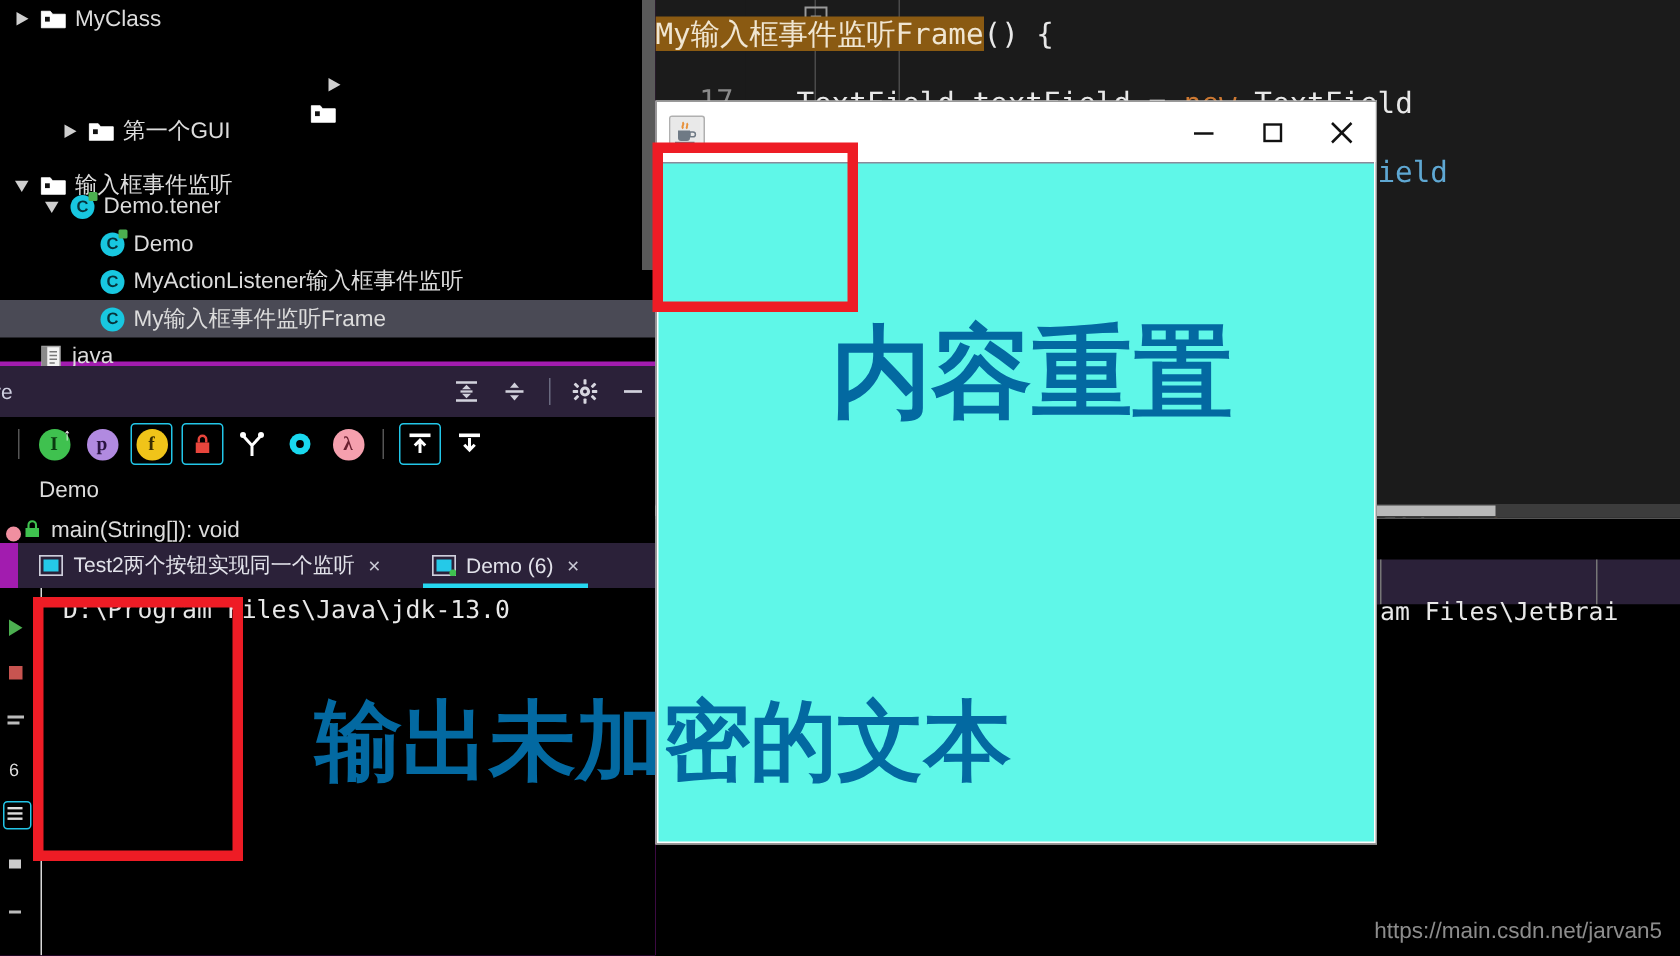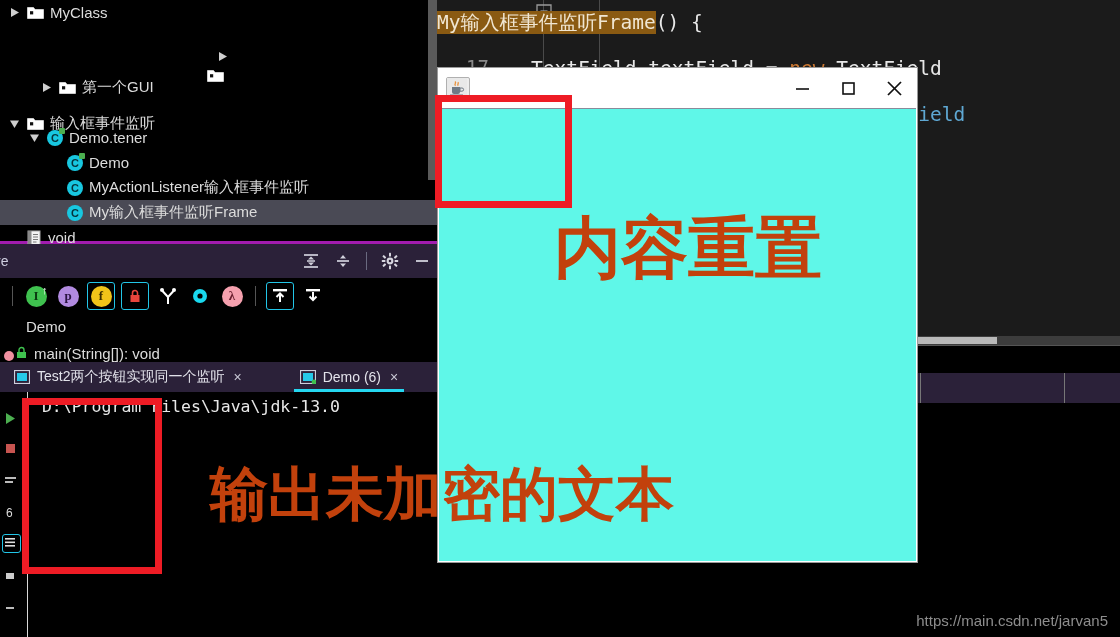--- a/index.html
+++ b/index.html
@@ -45,21 +45,21 @@
             border-radius:3px;position:relative;}
   .tool-btn.boxed{border:1.5px solid #22c6e8;}
   .cbadge{width:21px;height:21px;border-radius:50%;display:flex;align-items:center;justify-content:center;
           font-size:13px;font-weight:bold;font-family:"Liberation Serif",serif;}
 
   
   .struct-tree{position:absolute;left:0;top:314px;width:437px;height:48px;background:#000;}
   .st-row{position:absolute;left:0;height:24px;display:flex;align-items:center;color:#dcdcdc;font-size:15px;}
 
   
-  .run-tabs{position:absolute;left:0;top:362px;width:437px;height:30px;background:#2b2139;display:flex;align-items:center;gap:24px;}
+  .run-tabs{position:absolute;left:12px;top:362px;width:437px;height:30px;background:#2b2139;display:flex;align-items:center;}
   .rtab{height:30px;display:flex;align-items:center;padding:0 6px;position:relative;color:#e2e2ea;font-size:14px;white-space:nowrap;}
   .rtab .tico{width:16px;height:14px;margin-right:7px;position:relative;}
   .rtab .xclose{margin-left:9px;color:#c8c8d4;font-size:14px;}
   .rtab.active:after{content:"";position:absolute;left:0;right:0;bottom:0;height:3px;background:#25d7f0;}
 
   
   .console{position:absolute;left:0;top:392px;width:437px;height:245px;background:#000;}
   .con-gutter{position:absolute;left:0;top:0;width:27px;height:245px;background:#000;}
   .con-divider{position:absolute;left:27px;top:0;width:1px;height:245px;background:#d8d8d8;}
   .con-text{position:absolute;left:32px;top:0;width:405px;color:#e8e8e8;
@@ -108,21 +108,21 @@
   .jtitle{position:absolute;left:0;top:0;width:100%;height:40px;background:#fff;}
   .jicon{position:absolute;left:8px;top:9px;width:22px;height:22px;border:1px solid #b0b0b0;
          background:#eee;border-radius:2px;}
   .jbtns{position:absolute;right:0;top:0;height:40px;display:flex;align-items:center;}
   .jbtn{width:46px;height:40px;display:flex;align-items:center;justify-content:center;color:#111;}
   .jclient{position:absolute;left:1px;top:40px;right:1px;bottom:1px;background:#5ff7e8;
            border-top:1px solid #8a8a9a;}
 
   
   .red-box{position:absolute;border:7px solid #ee1c25;box-sizing:border-box;}
-  .red-text{position:absolute;color:#c2410c;font-weight:bold;white-space:nowrap;
+  .red-text{position:absolute;color:#0369a1;font-weight:bold;white-space:nowrap;
             font-family:"DejaVu Sans","Liberation Sans",sans-serif;}
 
   .watermark{position:absolute;right:12px;bottom:8px;color:#8d8d8d;font-size:15px;}
 </style>
 </head>
 <body>
 
 <div class="root">
 
   <div class="left-col">
@@ -212,21 +212,21 @@
           <span class="twisty" style="margin-left: 8px;"></span>
           <span style="width: 6px; flex: 0 0 6px;"></span>
           <span class="note-ico"><svg width="14" height="16" viewBox="0 0 14 16">
               <rect x="1" y="1" width="12" height="14" fill="#f3f3f3" stroke="#aaa"></rect>
               <rect x="1" y="1" width="3.5" height="14" fill="#8a8a8a"></rect>
               <line x1="6" y1="4.5" x2="11" y2="4.5" stroke="#777"></line>
               <line x1="6" y1="7" x2="11" y2="7" stroke="#777"></line>
               <line x1="6" y1="9.5" x2="11" y2="9.5" stroke="#777"></line>
               <line x1="6" y1="12" x2="9.5" y2="12" stroke="#777"></line>
             </svg></span>
-          <span class="tree-label">void</span>
+          <span class="tree-label">java</span>
         </div>
         <div style="position: absolute; right: 0px; top: 0px; width: 9px; height: 180px; background: rgb(90, 90, 90);"></div>
       </div>
 
     <div class="struct-head">
       <span class="struct-head-title">re</span>
       <div class="struct-head-actions">
         <span class="hdr-ico">
           <svg width="18" height="18" viewBox="0 0 18 18">
             <line x1="2" y1="3" x2="16" y2="3" stroke="#e0e0ea" stroke-width="1.7"></line>
@@ -432,20 +432,21 @@
       <i></i>
     </div>
   <div class="ed-botbar">
     
   </div>
   <div class="ed-purplebar">
     <span class="pv" style="left:483px;"></span>
     <span class="pv" style="left:627px;"></span>
   </div>
   <div class="right-black"></div>
+  <div class="rcon-line">am Files\JetBrai</div>
 
   <div class="jwin">
     <div class="jtitle">
       <span class="jicon">
         <svg width="20" height="20" viewBox="0 0 20 20">
           <rect x="0" y="0" width="20" height="20" fill="#e9e9e9"></rect>
           <path d="M5 9 h8 v5 a2 2 0 0 1 -2 2 h-4 a2 2 0 0 1 -2 -2 z" fill="#6f7a85"></path>
           <path d="M13 10 h2 a1.6 1.6 0 0 1 0 3.2 h-2 z" fill="none" stroke="#6f7a85" stroke-width="1"></path>
           <rect x="3" y="16.5" width="13" height="1.6" fill="#6f7a85"></rect>
           <path d="M8 3.5 c 2 1.6 -1.4 2.4 0.5 4.2" stroke="#e8913a" stroke-width="1.3" fill="none"></path>

